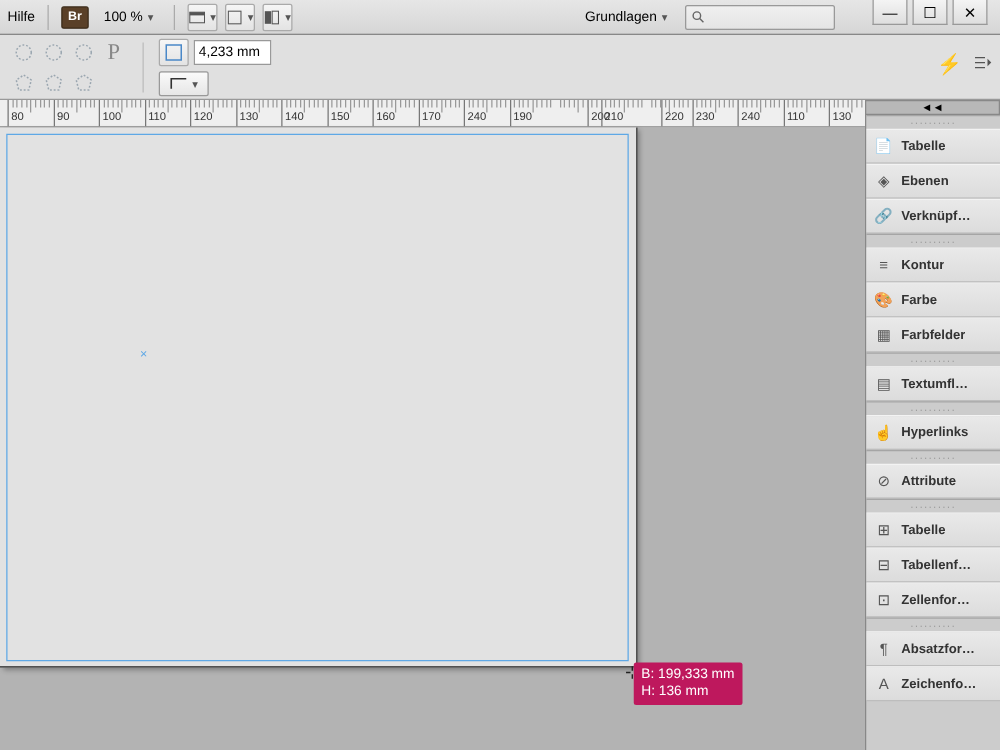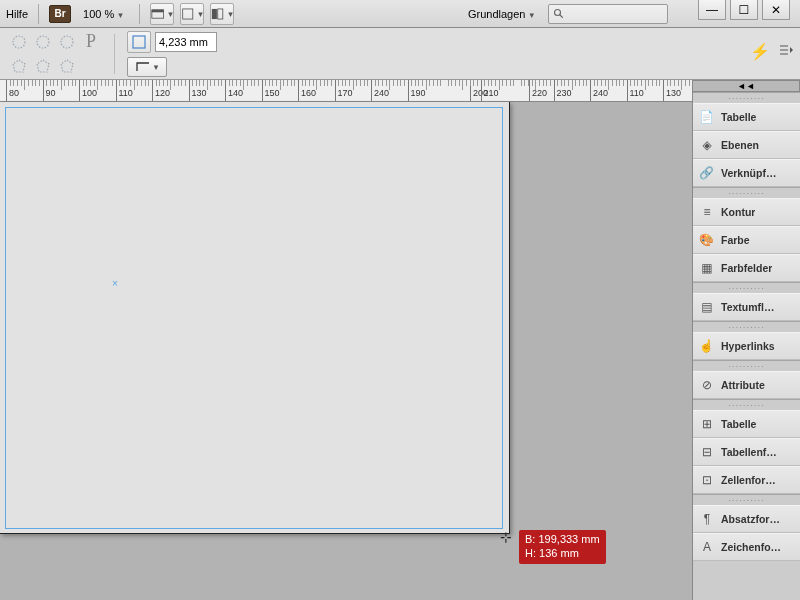--- a/index.html
+++ b/index.html
@@ -37,21 +37,21 @@
 .tick span { position:absolute; top:8px; left:2px; font-size:9px; color:#333; }
 .subtick { position:absolute; top:0; height:6px; border-left:1px solid #999; }
 .expand-control { position:absolute; left:692px; top:80px; width:108px; height:12px; background:#b8b8b8; border:1px solid #888; display:flex; align-items:center; justify-content:center; font-size:9px; }
 
 
 .stage { position:absolute; left:0; top:102px; width:692px; height:498px; background:#b3b3b3; }
 .page { position:absolute; left:0; top:0; width:510px; height:432px; background:#e2e2e2; border-right:1px solid #222; border-bottom:1px solid #222; box-shadow: 2px 2px 4px rgba(0,0,0,0.3); }
 .blue-box { position:absolute; left:5px; top:5px; width:498px; height:422px; border:1px solid #5ea8e6; }
 .anchor { position:absolute; left:112px; top:176px; color:#5ea8e6; font-size:10px; }
 .cursor { position:absolute; left:500px; top:427px; font-size:14px; color:#222; }
-.tooltip { position:absolute; left:519px; top:428px; background:#b91c1c; color:#fff; padding:3px 6px; line-height:1.25; font-size:10px; border-radius:2px; white-space:nowrap; }
+.tooltip { position:absolute; left:507px; top:428px; background:#be185d; color:#fff; padding:3px 6px; line-height:1.25; font-size:10px; border-radius:2px; white-space:nowrap; }
 
 
 .panels { position:absolute; right:0; top:92px; width:108px; height:508px; background:#ccc; border-left:1px solid #888; overflow:hidden; }
 .pgroup { border-top:1px solid #a5a5a5; }
 .pgrip { height:10px; display:flex; align-items:center; justify-content:center; }
 .pgrip::before { content:"··········"; letter-spacing:1px; color:#888; font-size:8px; }
 .pitem { height:28px; display:flex; align-items:center; gap:6px; padding:0 6px; background:linear-gradient(#e9e9e9,#dcdcdc); border-top:1px solid #f3f3f3; border-bottom:1px solid #bdbdbd; }
 .pitem .picon { width:16px; height:16px; display:flex; align-items:center; justify-content:center; font-size:12px; color:#555; }
 .pitem span.lbl { color:#333; font-weight:bold; font-size:10.5px; white-space:nowrap; overflow:hidden; text-overflow:ellipsis; }
 

